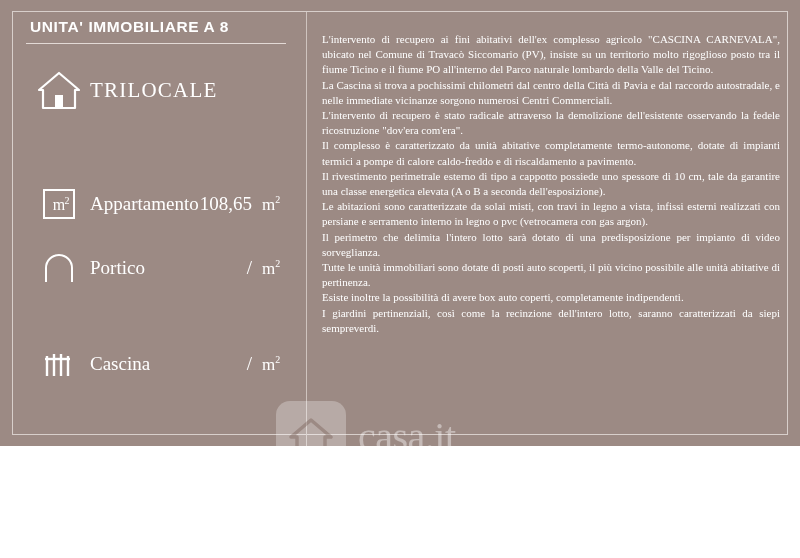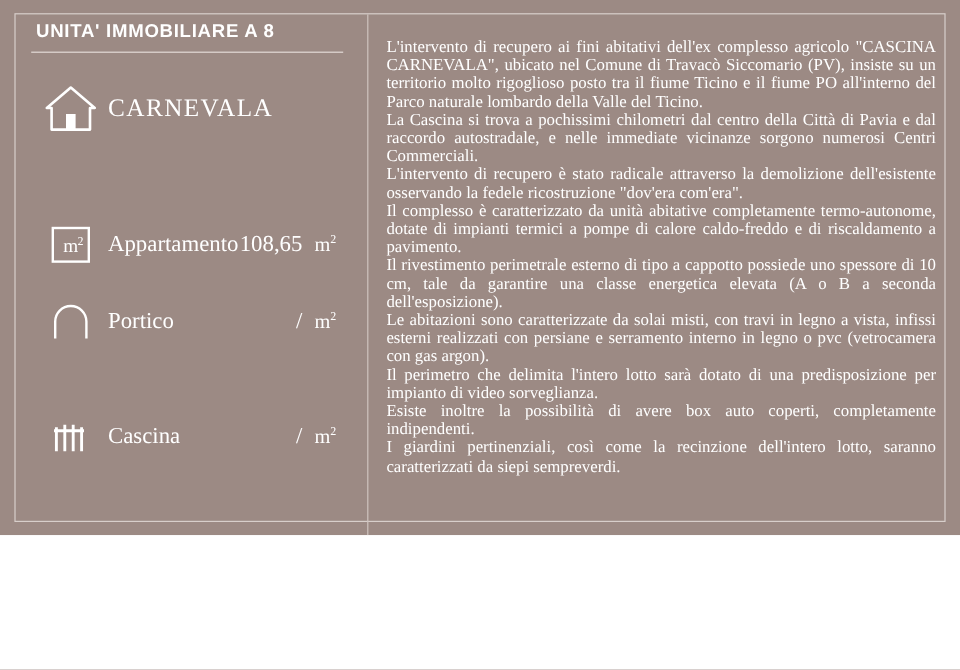--- a/index.html
+++ b/index.html
@@ -126,21 +126,21 @@
     letter-spacing: 0.5px;
   }
 
   
   .right {
     position: absolute;
     left: 322px;
     top: 32px;
     width: 458px;
     height: 500px;
-    font-size: 14px;
+    font-size: 11px;
     line-height: 15.2px;
     text-align: justify;
     color: #ffffff;
   }
   .right p {
     margin: 0 0 0 0;
     text-align: justify;
     text-justify: inter-word;
   }
 
@@ -185,21 +185,21 @@
     <div class="unit-title">UNITA' IMMOBILIARE A 8</div>
     <div class="title-rule"></div>
 
     <div class="row" id="row-type">
       <span class="icon">
         <svg width="46" height="44" viewBox="0 0 46 44" fill="none" aria-hidden="true">
           <path d="M23 5 L43 22 L39 22 L39 40 L7 40 L7 22 L3 22 Z" fill="none" stroke="#ffffff" stroke-width="2.2" stroke-linejoin="round"></path>
           <rect x="19" y="27" width="8" height="13" fill="#ffffff"></rect>
         </svg>
       </span>
-      <span class="type-label">CARNEVALA</span>
+      <span class="type-label">TRILOCALE</span>
     </div>
 
     <div class="row" id="row-apt">
       <span class="icon">
         <svg width="40" height="40" viewBox="0 0 40 40" aria-hidden="true">
           <rect x="5" y="6" width="30" height="28" fill="none" stroke="#ffffff" stroke-width="2"></rect>
           <text x="20" y="26" font-family="Liberation Serif, serif" font-size="16" fill="#ffffff" text-anchor="middle">m</text>
           <text x="28" y="20" font-family="Liberation Serif, serif" font-size="10" fill="#ffffff" text-anchor="middle">2</text>
         </svg>
       </span>
@@ -243,17 +243,26 @@
   </div>
 
   <div class="right">
     <p>L'intervento di recupero ai fini abitativi dell'ex complesso agricolo "CASCINA CARNEVALA", ubicato nel Comune di Travacò Siccomario (PV), insiste su un territorio molto rigoglioso posto tra il fiume Ticino e il fiume PO all'interno del Parco naturale lombardo della Valle del Ticino.</p>
     <p>La Cascina si trova a pochissimi chilometri dal centro della Città di Pavia e dal raccordo autostradale, e nelle immediate vicinanze sorgono numerosi Centri Commerciali.</p>
     <p>L'intervento di recupero è stato radicale attraverso la demolizione dell'esistente osservando la fedele ricostruzione "dov'era com'era".</p>
     <p>Il complesso è caratterizzato da unità abitative completamente termo-autonome, dotate di impianti termici a pompe di calore caldo-freddo e di riscaldamento a pavimento.</p>
     <p>Il rivestimento perimetrale esterno di tipo a cappotto possiede uno spessore di 10 cm, tale da garantire una classe energetica elevata (A o B a seconda dell'esposizione).</p>
     <p>Le abitazioni sono caratterizzate da solai misti, con travi in legno a vista, infissi esterni realizzati con persiane e serramento interno in legno o pvc (vetrocamera con gas argon).</p>
     <p>Il perimetro che delimita l'intero lotto sarà dotato di una predisposizione per impianto di video sorveglianza.</p>
+    <p>Tutte le unità immobiliari sono dotate di posti auto scoperti, il più vicino possibile alle unità abitative di pertinenza.</p>
     <p>Esiste inoltre la possibilità di avere box auto coperti, completamente indipendenti.</p>
     <p>I giardini pertinenziali, così come la recinzione dell'intero lotto, saranno caratterizzati da siepi sempreverdi.</p>
   </div>
 
+  <div class="watermark">
+    <span class="wm-badge">
+      <svg width="48" height="46" viewBox="0 0 48 46" aria-hidden="true">
+        <path d="M24 7 L44 24 L38 24 L38 40 L10 40 L10 24 L4 24 Z" fill="none" stroke="#9c8a84" stroke-width="3.5" stroke-linejoin="round"></path>
+      </svg>
+    </span>
+    <span class="wm-text">casa.it</span>
+  </div>
 </div>
 
 </body></html>

